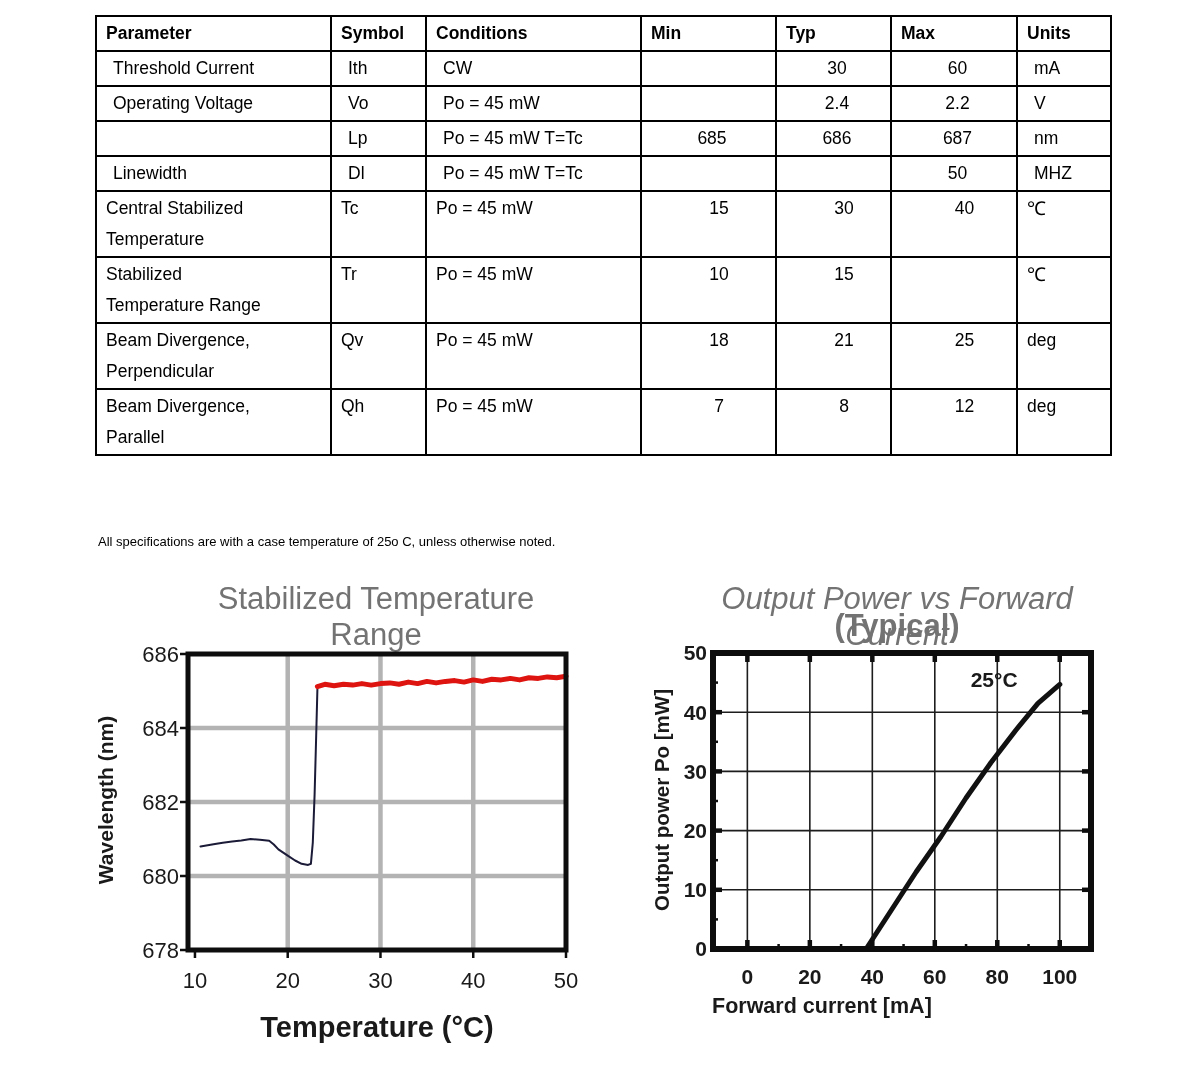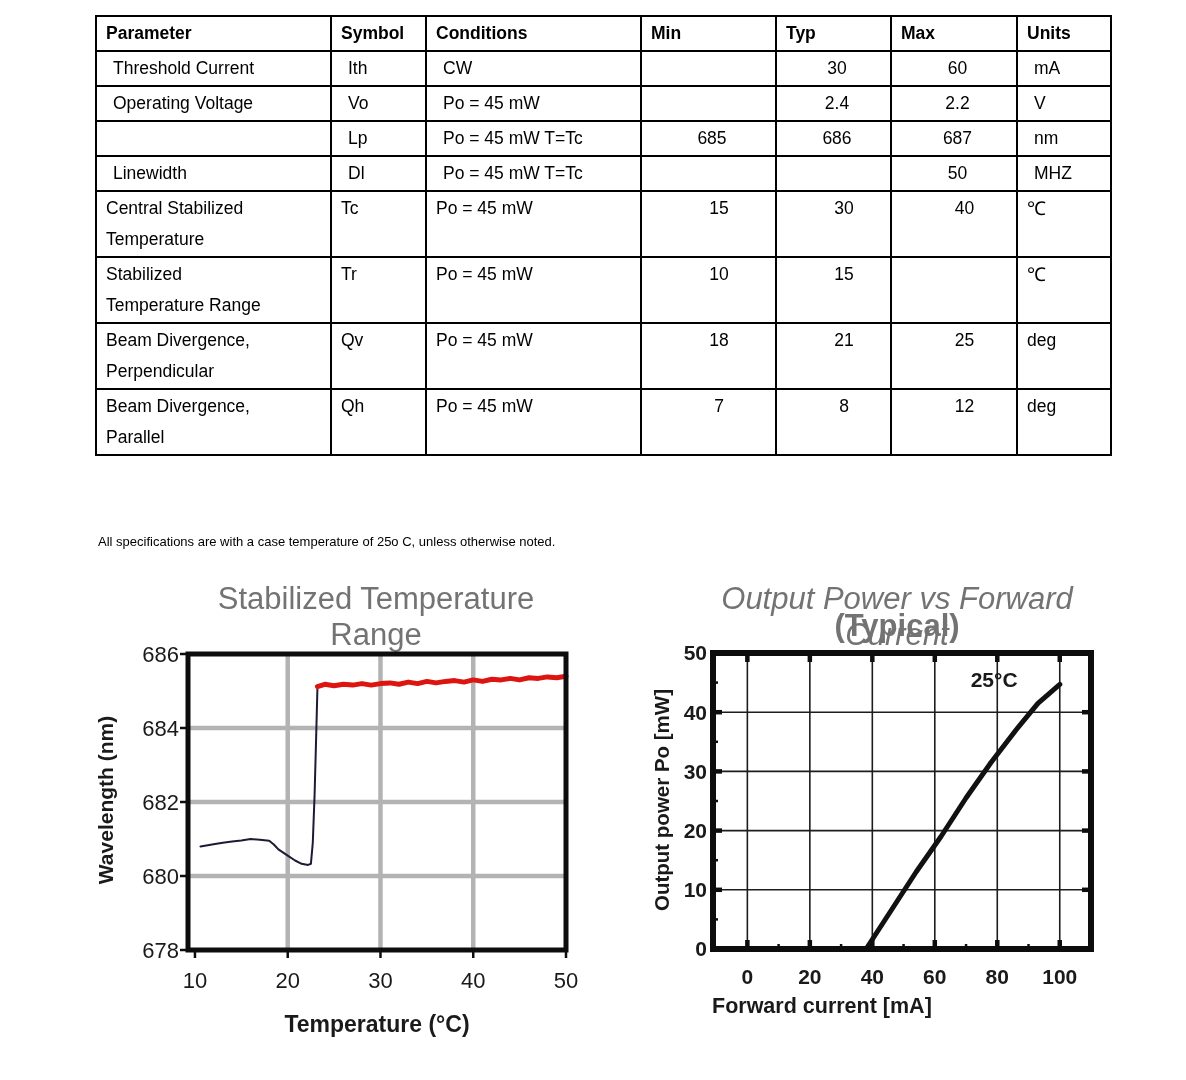--- a/index.html
+++ b/index.html
@@ -20,21 +20,21 @@
   .footnote{position:absolute;left:98px;top:534px;font-size:13px;}
 
   
   .chart-title{position:absolute;text-align:center;font-size:31px;color:#737373;}
   #left-chart-title{left:176px;top:581px;width:400px;}
   #right-chart-title{left:690px;top:581px;width:414px;font-style:italic;}
   #right-chart-subtitle{left:690px;top:608px;width:414px;font-weight:bold;}
 
   .axis-label{position:absolute;font-weight:bold;font-size:21px;color:#1a1a1a;white-space:nowrap;}
   #left-ylabel{left:106px;top:800px;transform:translate(-50%,-50%) rotate(-90deg);}
-  #left-xlabel{left:187px;top:1011px;width:380px;text-align:center;font-size:23px;}
+  #left-xlabel{left:187px;top:1011px;width:380px;text-align:center;font-size:29px;}
   #right-ylabel{left:662px;top:800px;transform:translate(-50%,-50%) rotate(-90deg);font-size:20.5px;}
   #right-xlabel{left:712px;top:994px;width:380px;text-align:left;font-size:21.5px;}
 
   svg.chart{position:absolute;}
   #left-chart-svg{left:85px;top:575px;}
   #right-chart-svg{left:630px;top:575px;}
   svg.chart text{font-family:"Liberation Sans",sans-serif;font-size:22px;fill:#1a1a1a;}
   #right-chart-svg text{font-weight:bold;font-size:21px;}
   svg.chart text.annotation{font-weight:bold;font-size:22px;}
 </style>

